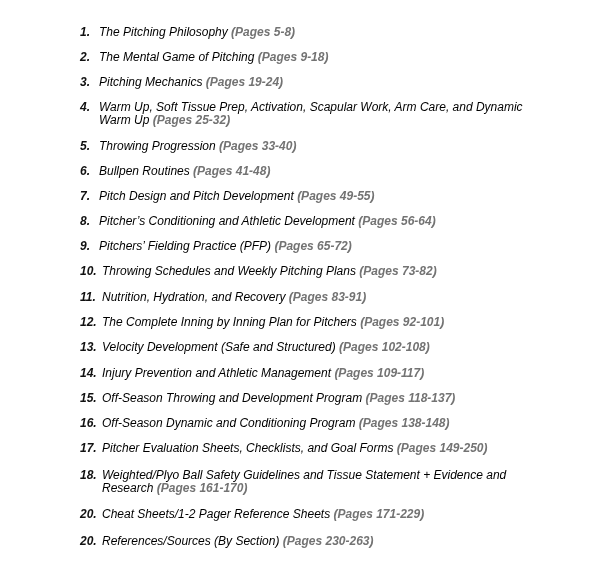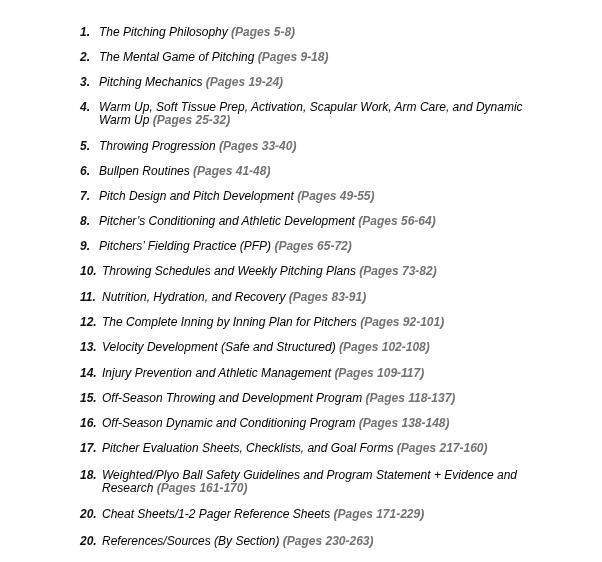--- a/index.html
+++ b/index.html
@@ -78,25 +78,25 @@
   <div class="item" style="top:392px">
       <span class="num">15.</span>
       <span class="body wide"><a class="link"> Off-Season Throwing and Development Program</a> <span class="pages">(Pages 118-137)</span></span>
     </div>
   <div class="item" style="top:417px">
       <span class="num">16.</span>
       <span class="body wide"><a class="link">Off-Season Dynamic and Conditioning Program</a> <span class="pages">(Pages 138-148)</span></span>
     </div>
   <div class="item" style="top:442px">
       <span class="num">17.</span>
-      <span class="body wide"><a class="link">Pitcher Evaluation Sheets, Checklists, and Goal Forms</a> <span class="pages">(Pages 217-160)</span></span>
+      <span class="body wide"><a class="link">Pitcher Evaluation Sheets, Checklists, and Goal Forms</a> <span class="pages">(Pages 149-250)</span></span>
     </div>
   <div class="item" style="top:469px">
       <span class="num">18.</span>
-      <span class="body wide"><a class="link">Weighted/Plyo Ball Safety Guidelines and Program Statement + Evidence and Research</a> <span class="pages">(Pages 161-170)</span></span>
+      <span class="body wide"><a class="link">Weighted/Plyo Ball Safety Guidelines and Tissue Statement + Evidence and Research</a> <span class="pages">(Pages 161-170)</span></span>
     </div>
   <div class="item" style="top:508px">
       <span class="num">20.</span>
       <span class="body wide"><a class="link">Cheat Sheets/1-2 Pager Reference Sheets</a> <span class="pages">(Pages 171-229)</span></span>
     </div>
   <div class="item" style="top:535px">
       <span class="num">20.</span>
       <span class="body wide"><a class="link">References/Sources (By Section)</a> <span class="pages">(Pages 230-263)</span></span>
     </div>
 </div>

